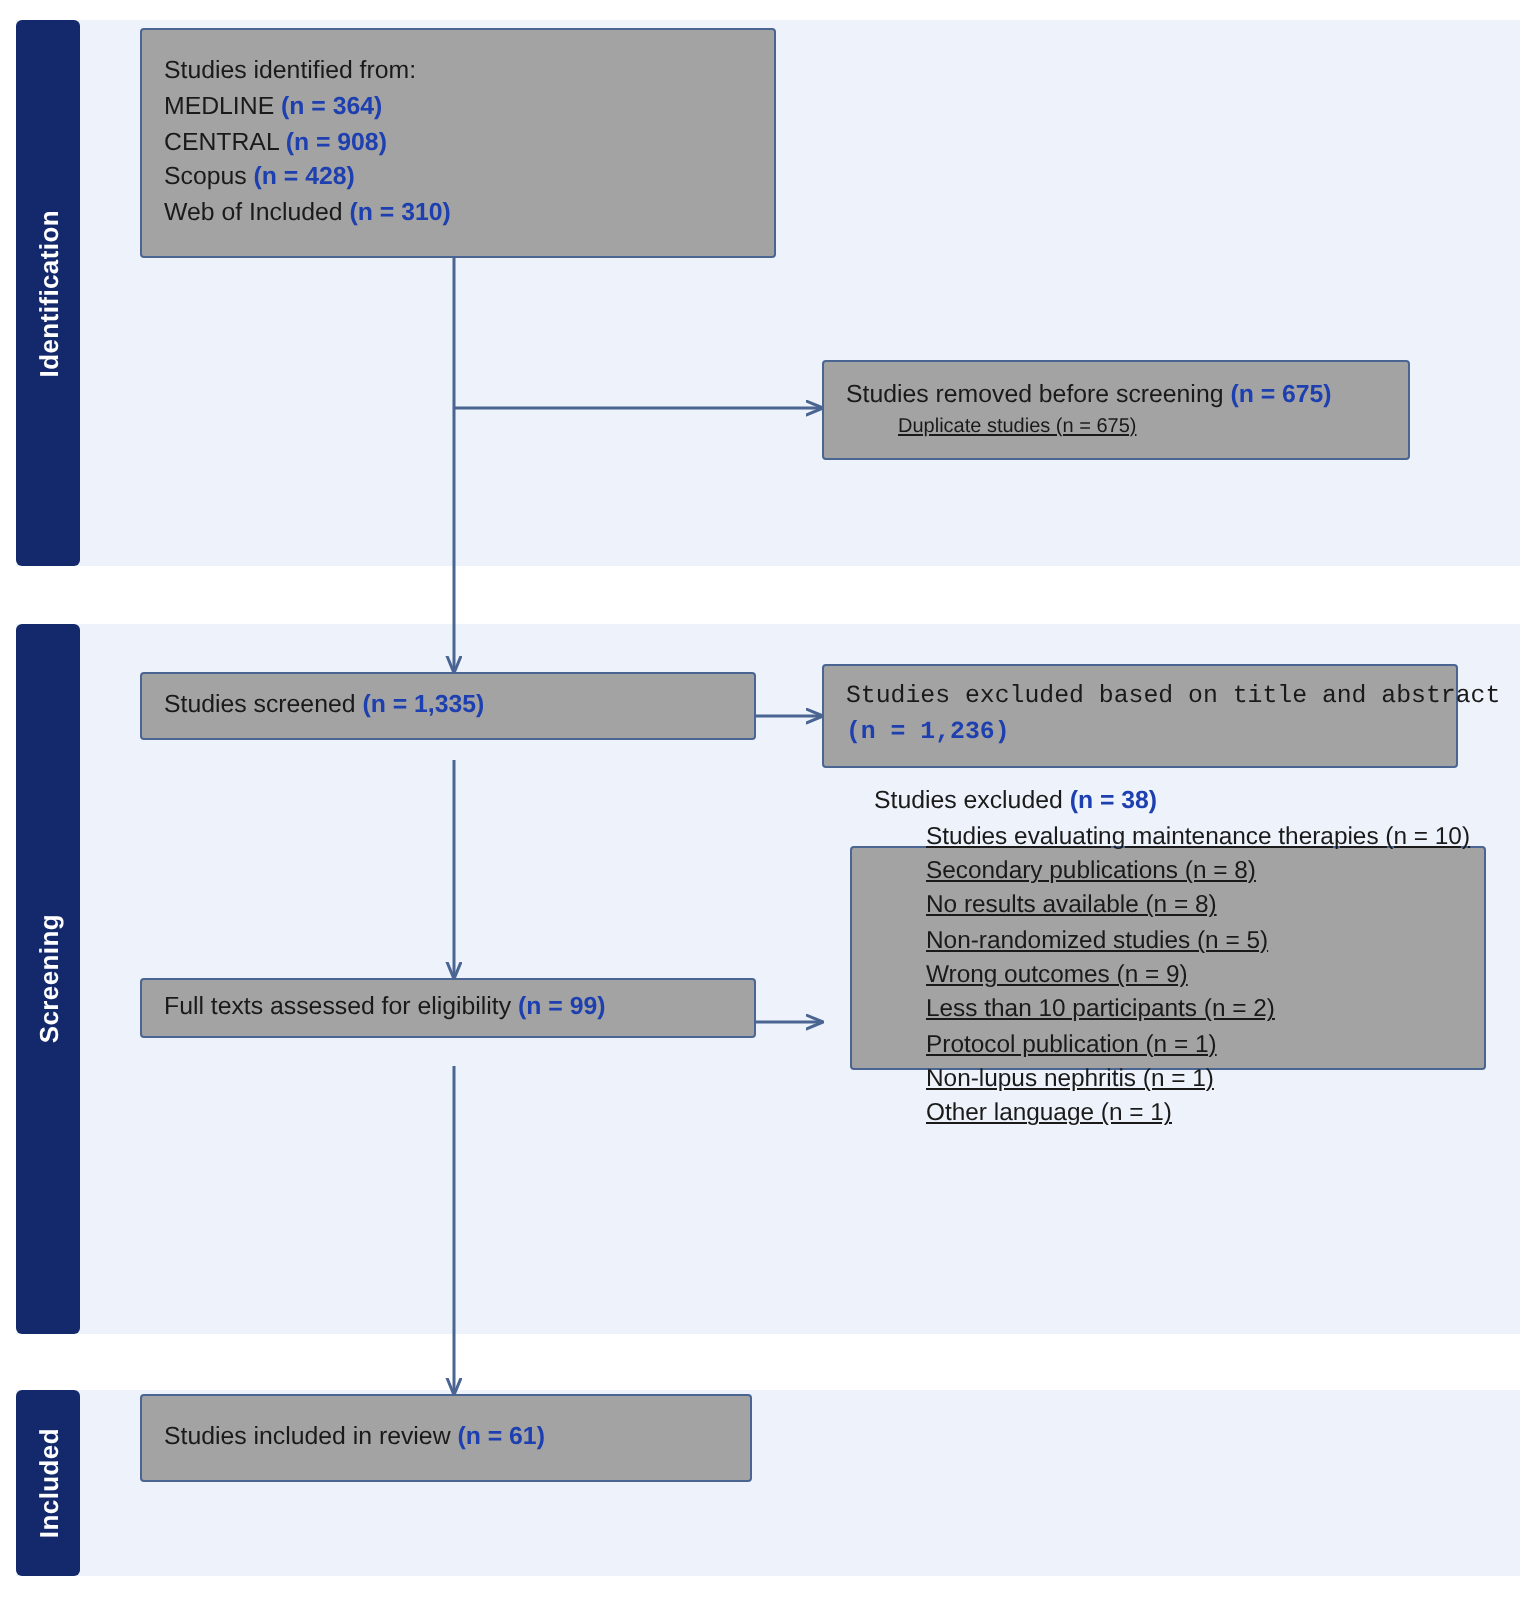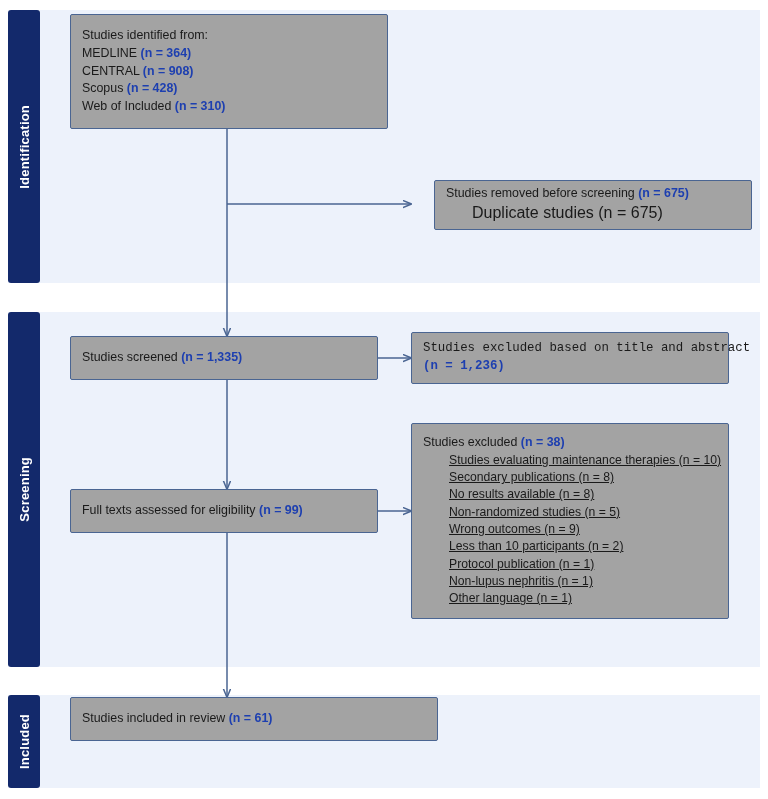--- a/index.html
+++ b/index.html
@@ -85,32 +85,33 @@
     white-space: nowrap;
     color: #1a1a1a;
     font-size: 12.2px;
     line-height: 1.42;
     text-decoration: underline;
   }
   .sub-line {
     padding-left: 26px;
     white-space: nowrap;
     color: #1a1a1a;
-    font-size: 16px;
+    font-size: 10px;
+    text-decoration: underline;
   }
   .wrapline { white-space: normal; }
 
   
   #box-identified    { left: 70px;  top: 14px;  width: 318px; height: 115px; }
-  #box-removed       { left: 411px; top: 180px; width: 318px; height: 50px; margin-left: 23px;  }
-  #box-screened      { left: 70px;  top: 336px; width: 308px; height: 44px;  }
+  #box-removed       { left: 411px; top: 180px; width: 294px; height: 50px;  }
+  #box-screened      { left: 70px;  top: 336px; width: 308px; height: 34px;  }
   #box-excluded-ta   { left: 411px; top: 332px; width: 318px; height: 52px; font-family: Liberation Mono, monospace;  }
-  #box-fulltext      { left: 70px;  top: 489px; width: 308px; height: 44px;  }
-  #box-excluded-list { left: 411px; top: 423px; width: 318px; height: 196px; }
-  #box-included      { left: 70px;  top: 697px; width: 368px; height: 44px;  }
+  #box-fulltext      { left: 70px;  top: 489px; width: 308px; height: 30px;  }
+  #box-excluded-list { left: 425px; top: 423px; width: 318px; height: 112px; }
+  #box-included      { left: 70px;  top: 697px; width: 306px; height: 44px;  }
 
   
   #connectors {
     position: absolute;
     left: 0; top: 0;
     width: 768px; height: 799px;
     pointer-events: none;
   }
 </style>
 </head>

